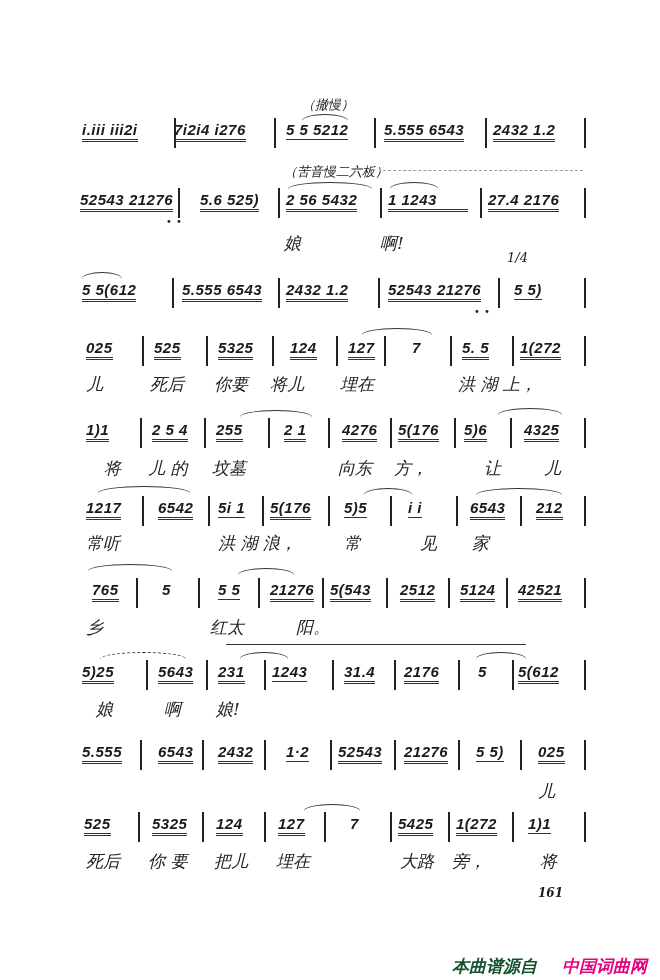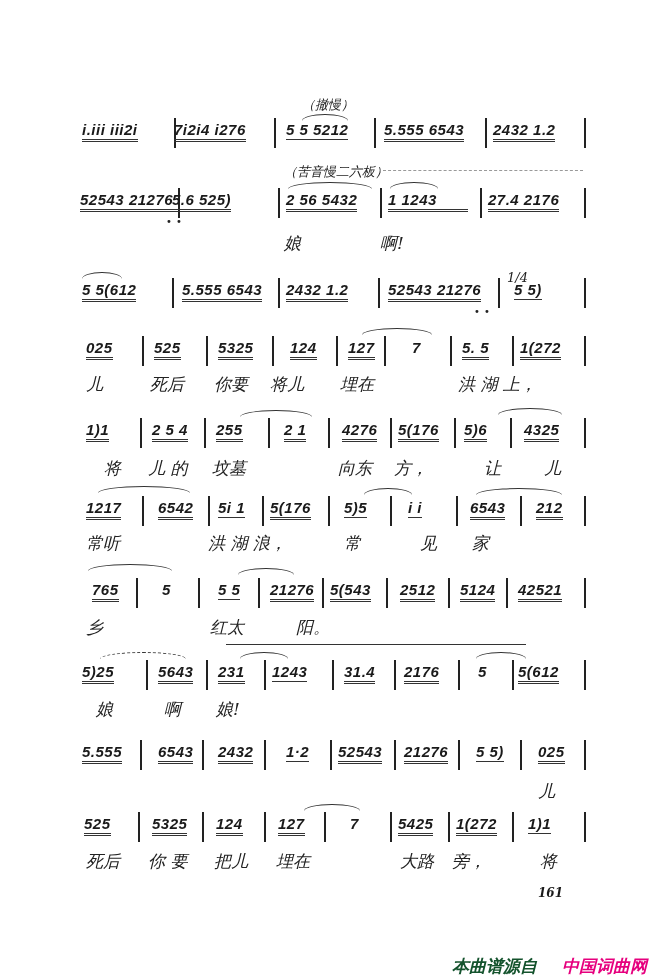--- a/index.html
+++ b/index.html
@@ -45,35 +45,35 @@
     <span class="note dbl" style="left:415px">2432  1.2</span>
     <div class="bar" style="left:506px"></div>
   </div>
 
   <div class="anno" style="left:284px;top:163px;">（苦音慢二六板）</div>
   <div class="dashline"></div>
   <div class="row" style="top:188px;">
     <span class="note dbl" style="left:2px">52543 21276</span>
     <div class="dots" style="left:88px;top:28px">••</div>
     <div class="bar" style="left:100px"></div>
-    <span class="note dbl" style="left:94px">5.6  525)</span>
+    <span class="note dbl" style="left:122px">5.6  525)</span>
     <div class="bar" style="left:200px"></div>
     <div class="slur" style="left:210px;top:-6px;width:84px"></div>
     <span class="note dbl" style="left:208px">2 56 5432</span>
     <div class="bar" style="left:302px"></div>
     <div class="slur" style="left:312px;top:-6px;width:48px"></div>
     <span class="note dbl" style="left:310px;min-width:80px">1   1243</span>
     <div class="bar" style="left:402px"></div>
     <span class="note dbl" style="left:410px">27.4 2176</span>
     <div class="bar" style="left:506px"></div>
   </div>
   <span class="lyric" style="left:284px;top:232px">娘</span>
   <span class="lyric" style="left:380px;top:232px">啊!</span>
 
-  <div class="anno" style="left:507px;top:270px;">1/4</div>
+  <div class="anno" style="left:507px;top:250px;">1/4</div>
   <div class="row" style="top:278px;">
     <div class="slur" style="left:4px;top:-6px;width:40px"></div>
     <span class="note dbl" style="left:4px">5  5(612</span>
     <div class="bar" style="left:94px"></div>
     <span class="note dbl" style="left:104px">5.555 6543</span>
     <div class="bar" style="left:200px"></div>
     <span class="note dbl" style="left:208px">2432  1.2</span>
     <div class="bar" style="left:300px"></div>
     <span class="note dbl" style="left:310px">52543 21276</span>
     <div class="dots" style="left:396px;top:28px">••</div>
@@ -151,21 +151,21 @@
     <div class="bar" style="left:312px"></div>
     <span class="note" style="left:330px">i i</span>
     <div class="bar" style="left:378px"></div>
     <div class="slur" style="left:398px;top:-8px;width:86px"></div>
     <span class="note dbl" style="left:392px">6543</span>
     <div class="bar" style="left:442px"></div>
     <span class="note dbl" style="left:458px">212</span>
     <div class="bar" style="left:506px"></div>
   </div>
   <span class="lyric" style="left:86px;top:532px">常听</span>
-  <span class="lyric" style="left:208px;top:532px">洪 湖 浪，</span>
+  <span class="lyric" style="left:218px;top:532px">洪 湖 浪，</span>
   <span class="lyric" style="left:344px;top:532px">常</span>
   <span class="lyric" style="left:420px;top:532px">见</span>
   <span class="lyric" style="left:472px;top:532px">家</span>
 
   <div class="row" style="top:578px;">
     <div class="slur" style="left:10px;top:-14px;width:84px"></div>
     <span class="note dbl" style="left:14px">765</span>
     <div class="bar" style="left:58px"></div>
     <span class="note plain" style="left:84px">5</span>
     <div class="bar" style="left:120px"></div>

